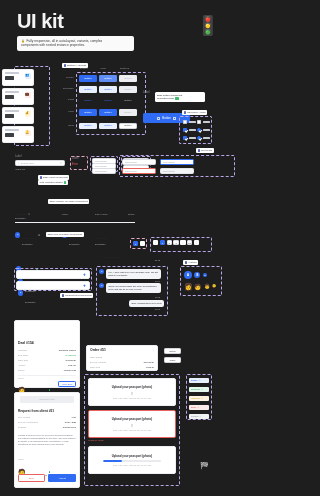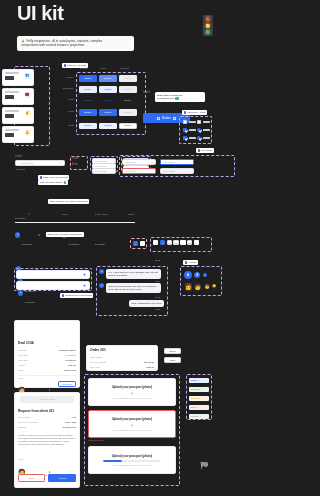--- a/index.html
+++ b/index.html
@@ -7,21 +7,21 @@
   body {
     background:#1e1e1e;
     font-family:"Liberation Sans", sans-serif;
     color:#111;
     position:relative;
   }
   .canvas { position:absolute; inset:0; }
 
   
   .title {
-    position:absolute; left:17px; top:3px;
+    position:absolute; left:17px; top:11px;
     font-size:20px; font-weight:700; color:#f4f4f4;
     letter-spacing:-0.4px; line-height:1;
   }
   .subtitle-card {
     position:absolute; left:17px; top:36px; width:117px;
     background:#fafafa; border-radius:2px;
     padding:2.5px 3px 3px 4px;
   }
   .subtitle-card .row { display:flex; gap:1.5px; }
   .emoji-sm { font-size:3.2px; line-height:4.4px; }

